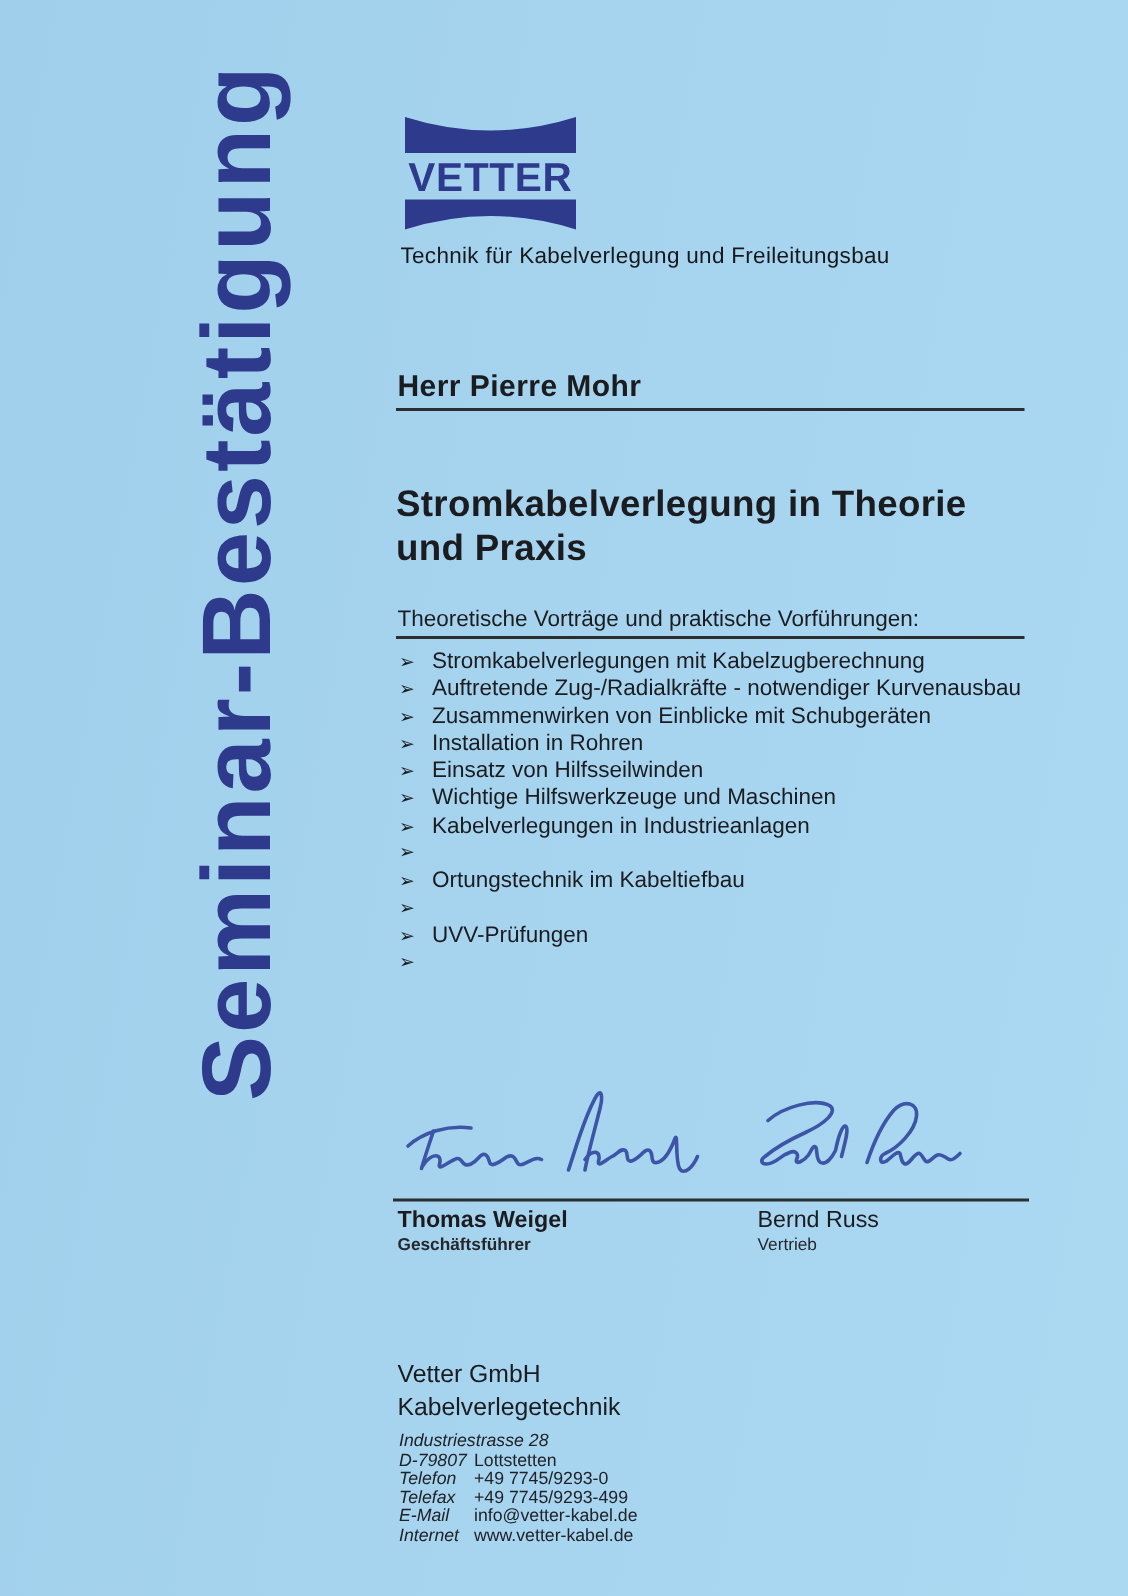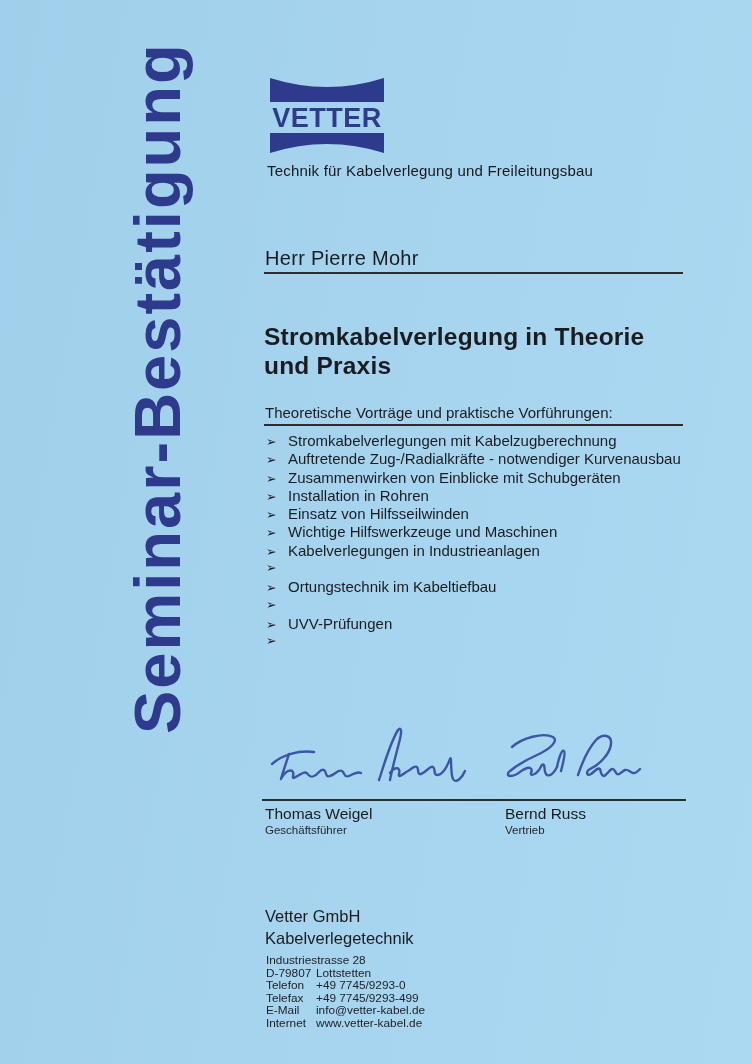--- a/index.html
+++ b/index.html
@@ -13,45 +13,45 @@
   .banner{
     position:absolute;left:120px;top:734px;width:672px;
     transform:rotate(-90deg);transform-origin:0 0;
     font-size:65px;font-weight:700;letter-spacing:2px;line-height:76px;
     color:#2e3a8c;white-space:nowrap;
   }
   
   .logo{position:absolute;left:270px;top:74px;}
   .tagline{position:absolute;left:267px;top:162px;font-size:15px;color:#17181c;letter-spacing:.2px;text-align:right;}
   
-  .recipient-name{position:absolute;left:265px;top:247px;font-size:20px;font-weight:400;letter-spacing:.3px;}
+  .recipient-name{position:absolute;left:265px;top:247px;font-size:20px;font-weight:700;letter-spacing:.3px;}
   .rule{position:absolute;height:2px;background:#2c2d31;}
   .rule-name{left:264px;top:272px;width:419px;}
   .participation{position:absolute;left:265px;top:279px;font-size:15px;}
   
   .seminar-title{position:absolute;left:264px;top:322px;width:420px;font-size:24.5px;font-weight:700;line-height:29px;letter-spacing:.2px;}
   .subheading{position:absolute;left:265px;top:404px;font-size:15px;}
   .rule-sub{left:264px;top:424px;width:419px;}
   
   .topics{position:absolute;left:266px;top:432px;width:430px;}
   .topic{display:flex;align-items:baseline;height:18.3px;font-size:15px;}
   .bullet{flex:0 0 22px;font-size:12.5px;color:#17181c;font-family:"DejaVu Sans", sans-serif;}
   
   .sig{position:absolute;}
   .sig-1{left:262px;top:723px;}
   .sig-2{left:494px;top:727px;}
   .rule-sig{left:262px;top:799px;width:424px;}
   .signatory-name{position:absolute;top:805px;font-size:15.5px;}
   .signatory-role{position:absolute;top:824px;font-size:11.5px;color:#26272b;}
-  .sg-1{left:265px;} .sg-2{left:505px;}
+  .sg-1{left:265px;font-weight:bold;} .sg-2{left:505px;}
   
   .company{position:absolute;left:265px;top:906px;font-size:16.5px;line-height:21.5px;}
   .contact{position:absolute;left:266px;top:954px;font-size:11.8px;line-height:12.5px;color:#212228;}
   .contact-row{white-space:nowrap;}
-  .contact-label{display:inline-block;min-width:50px;}
+  .contact-label{display:inline-block;min-width:50px;font-style:italic;}
 </style>
 </head>
 <body>
 
 <div class="page">
 
   <div class="banner">Seminar-Bestätigung</div>
 
   <svg class="logo" width="114" height="80" viewBox="0 0 114 80">
     <path d="M0,4 Q57,22 114,4 L114,28 L0,28 Z" fill="#2e3a8c"></path>

